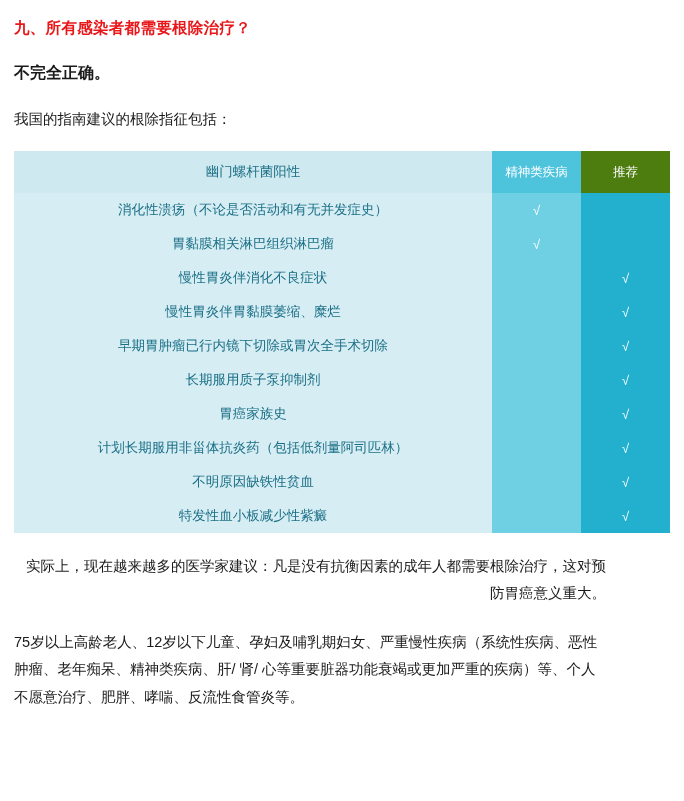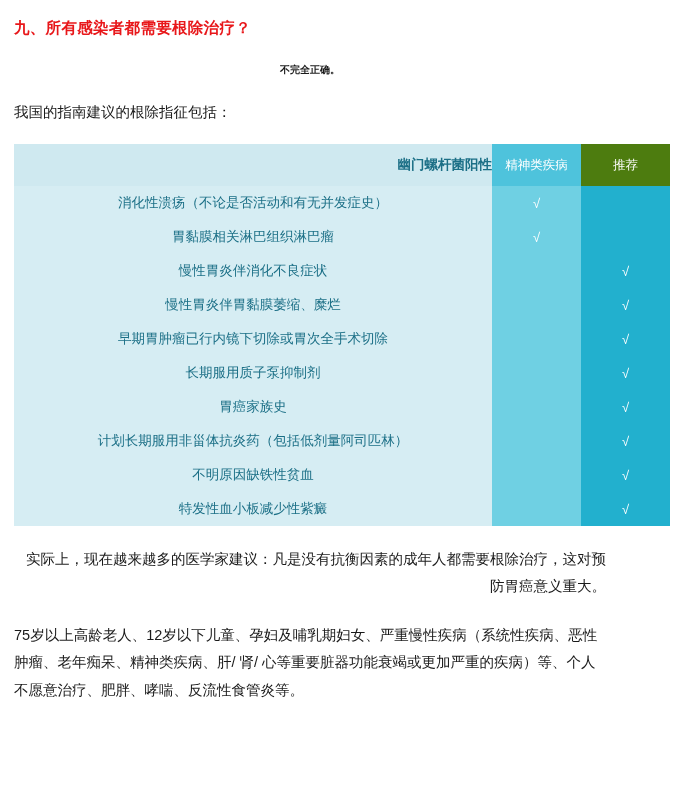--- a/index.html
+++ b/index.html
@@ -19,25 +19,24 @@
     padding: 18px 14px 10px 14px;
   }
   .q-title {
     color: #e8171a;
     font-size: 15.5px;
     font-weight: bold;
     margin: 0 0 24px 0;
     letter-spacing: 0.3px;
   }
   .answer-strong {
-    font-size: 10px;
+    font-size: 16px;
     font-weight: bold;
     margin: 0 0 26px 0;
     color: #1a1a1a;
-    text-align: center;
   }
   .lead {
     font-size: 14.5px;
     margin: 0 0 22px 0;
     color: #1a1a1a;
   }
   .table-wrap {
     width: 656px;
     margin: 0 0 20px 0;
   }
@@ -52,22 +51,22 @@
 
   table.ind-table td, table.ind-table th {
     padding: 0;
     margin: 0;
     border: none;
   }
   .hd-name {
     background: #cfe9f0;
     color: #1b6f86;
     font-size: 13.5px;
-    font-weight: bold;
-    text-align: right;
+    font-weight: normal;
+    text-align: center;
     height: 42px;
     vertical-align: middle;
   }
   .hd-strong {
     background: #4ec3dc;
     color: #ffffff;
     font-size: 12.5px;
     text-align: center;
     height: 42px;
     vertical-align: middle;

